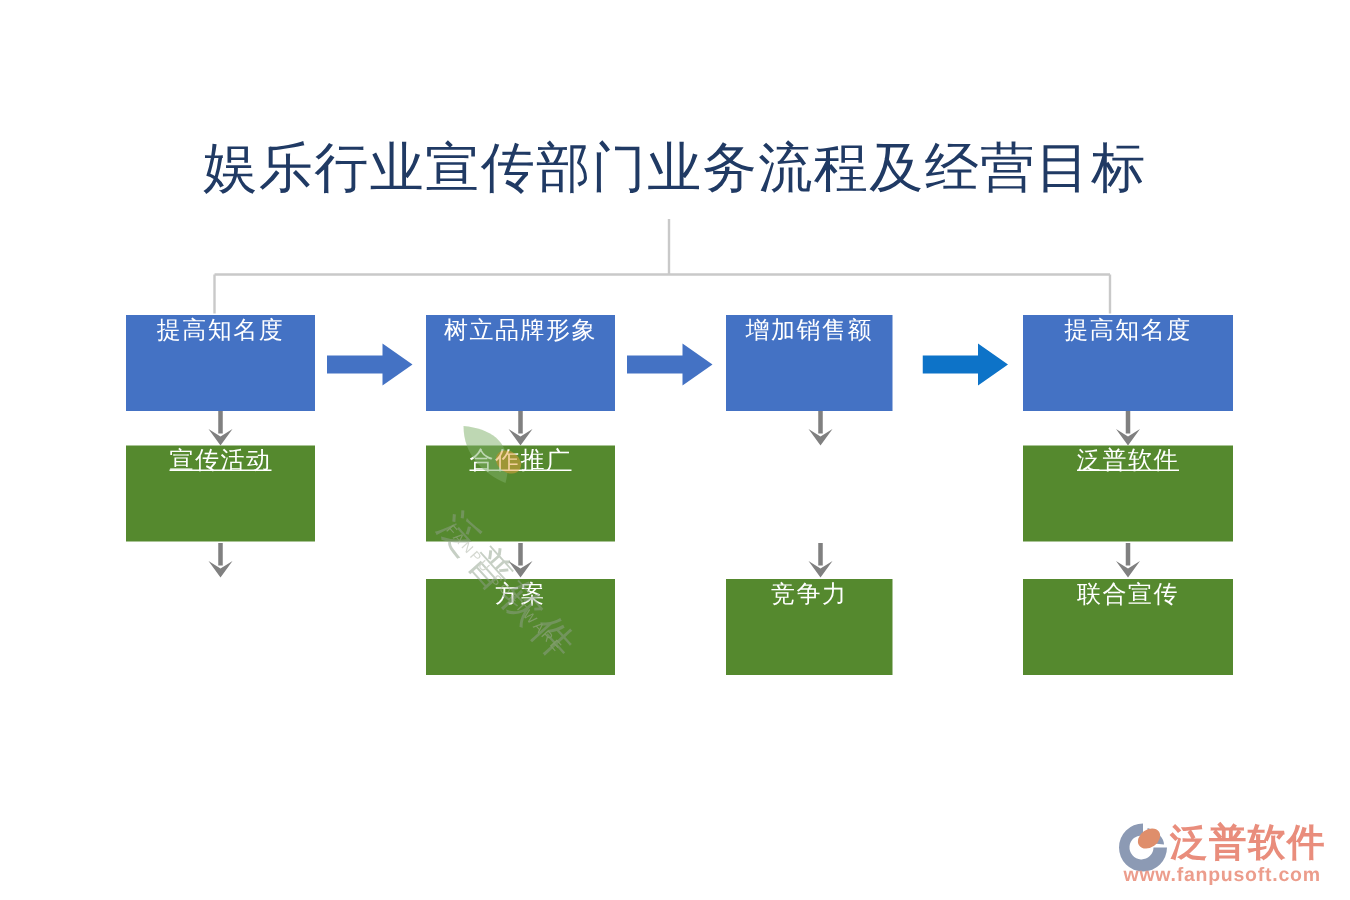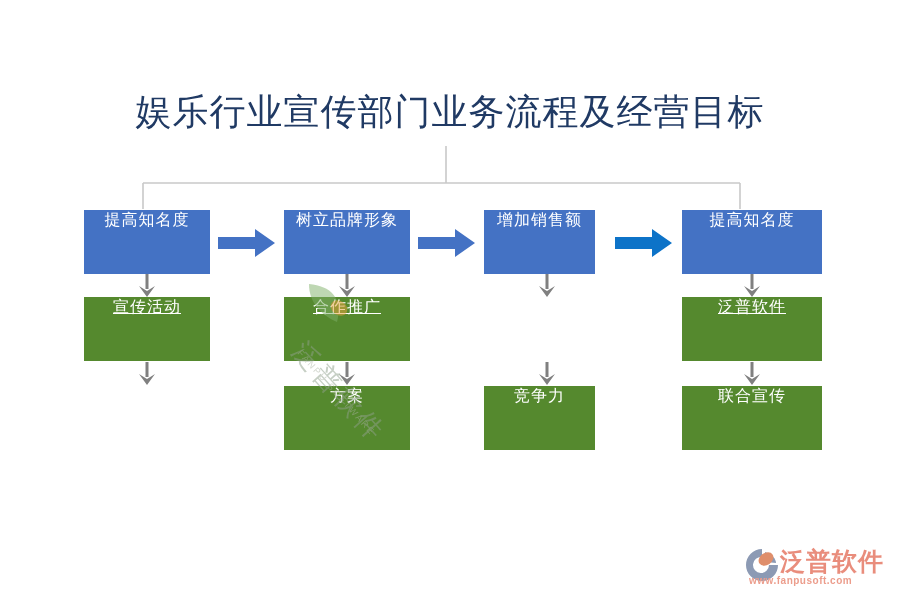--- a/index.html
+++ b/index.html
@@ -74,21 +74,21 @@
   }
   .footer-brand{
     position:absolute;left:35px;top:0px;
     font-size:25px;font-weight:bold;
     color:#E98D7C;
     letter-spacing:1px;
     white-space:nowrap;
   }
   .footer-url{
     position:absolute;left:4px;top:30px;
-    font-size:10px;font-weight:bold;
+    font-size:13px;font-weight:bold;
     color:#EC9D8C;
     letter-spacing:0.5px;
     white-space:nowrap;
   }
 </style>
 </head>
 <body>
 
 <div id="canvas">
 

